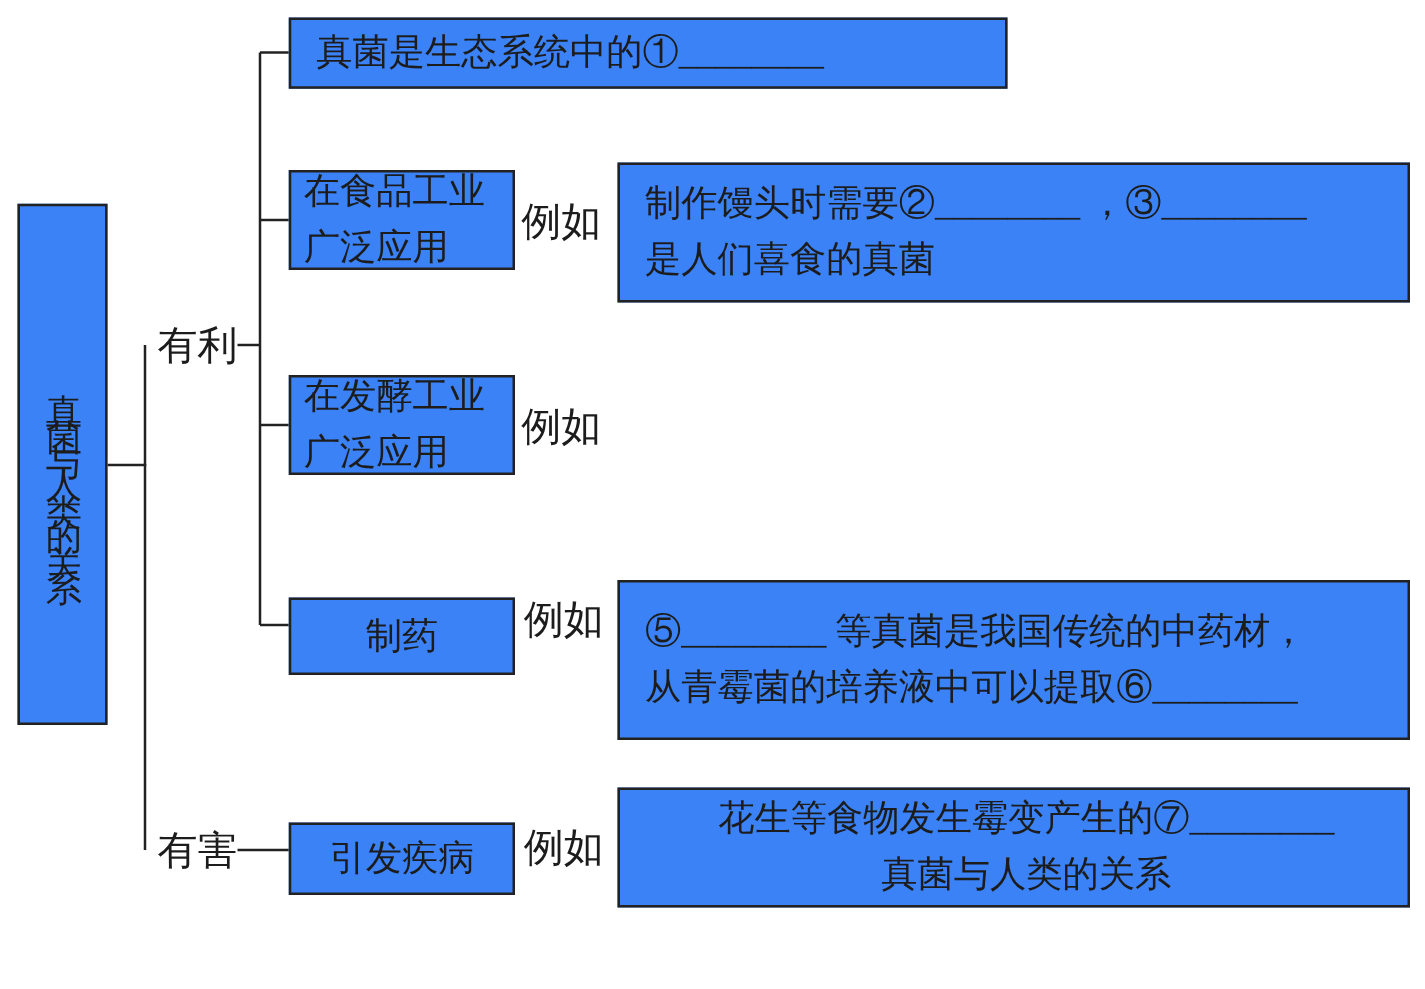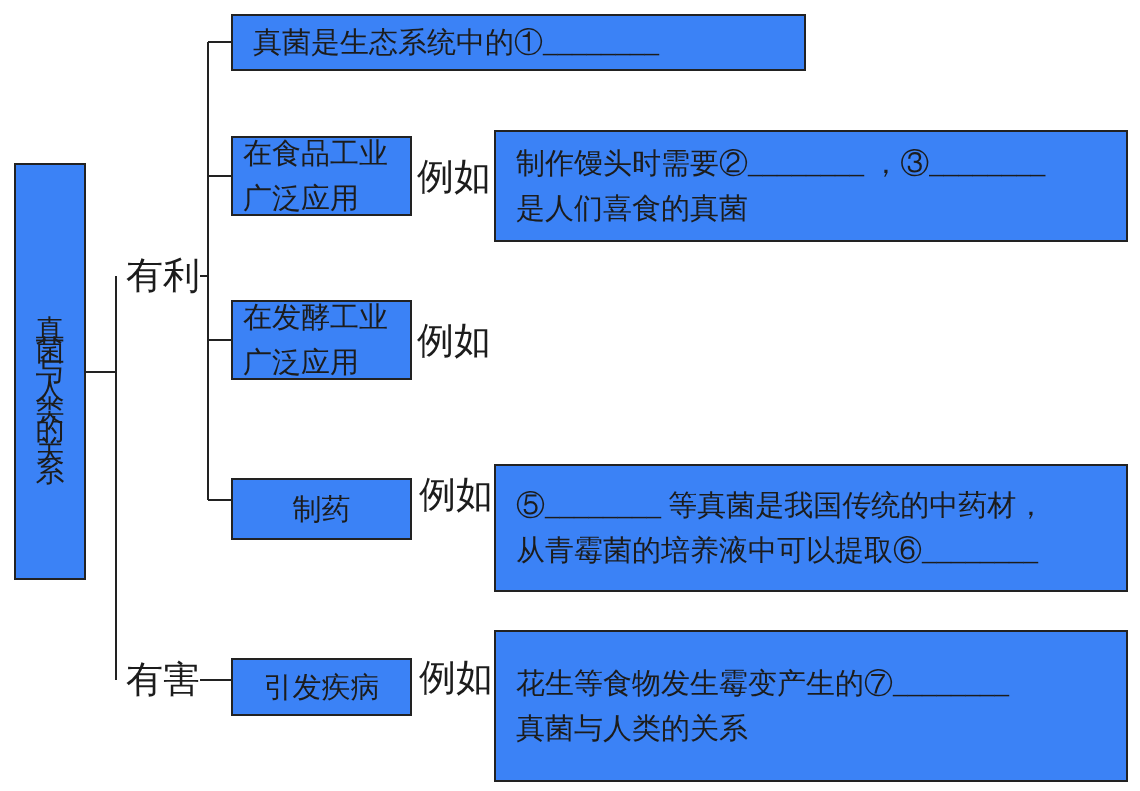--- a/index.html
+++ b/index.html
@@ -38,21 +38,21 @@
   .vtext {
     writing-mode:vertical-rl;
     text-orientation:upright;
     font-size:29px;
     letter-spacing:20px;
     line-height:1;
   }
 
   .side-label {
     position:absolute;
-    font-size:37px;
+    font-size:32px;
     line-height:34px;
     white-space:nowrap;
     background:#ffffff;
   }
 </style>
 </head>
 <body>
 
 <div class="canvas">
 
@@ -115,18 +115,18 @@
     <div class="tline pad-l">⑤________ 等真菌是我国传统的中药材，</div>
     <div class="tline pad-l">从青霉菌的培养液中可以提取⑥________</div>
   </div>
 
   <div class="box" style="left:231px; top:658px; width:181px; height:58px;">
     <div class="tline center-h">引发疾病</div>
   </div>
 
   <div class="side-label" style="left:419px; top:661px;">例如</div>
 
-  <div class="box" style="left:494px; top:630px; width:634px; height:152px;">
+  <div class="box" style="left:494px; top:630px; width:634px; height:96px;text-align:center;">
     <div class="tline pad-l">花生等食物发生霉变产生的⑦________</div>
     <div class="tline pad-l">真菌与人类的关系</div>
   </div>
 
 </div>
 
 </body></html>

